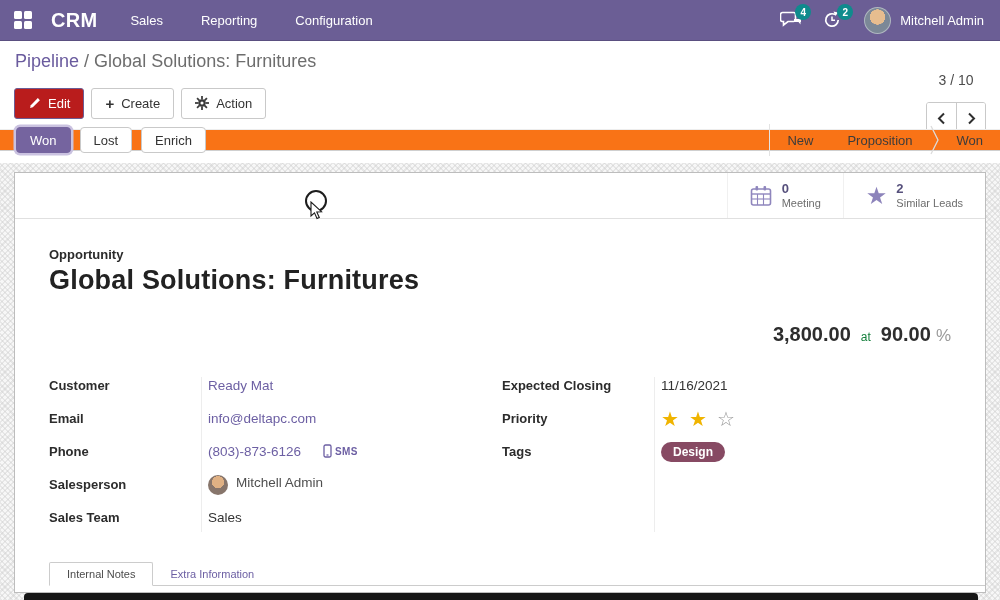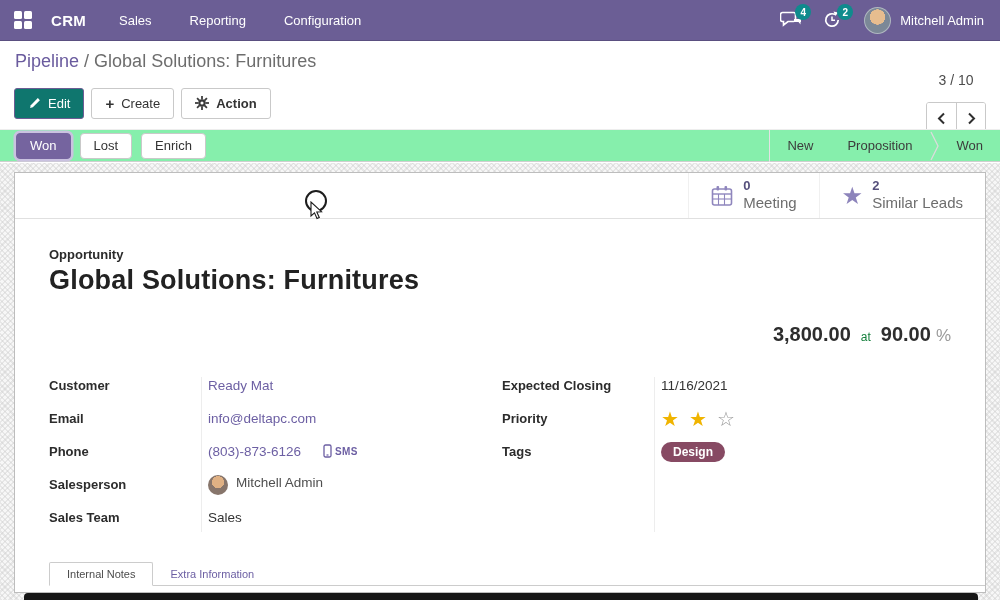--- a/index.html
+++ b/index.html
@@ -6,54 +6,54 @@
   html,body { width:1000px; height:600px; overflow:hidden; }
   body { position:relative; font-family:"Liberation Sans", sans-serif; background:#fff; color:#333; }
 
   
   .navbar { position:absolute; top:0; left:0; right:0; height:41px; background:#6b5e95;
             border-bottom:1px solid #5a4f80; display:flex; align-items:center; color:#fff; }
   .apps-btn { margin-left:14px; width:20px; height:20px; position:relative; cursor:pointer; }
   .apps-btn i { position:absolute; width:8px; height:8px; background:#fff; border-radius:1.5px; }
   .apps-btn i:nth-child(1){left:0;top:1px} .apps-btn i:nth-child(2){left:10px;top:1px}
   .apps-btn i:nth-child(3){left:0;top:11px} .apps-btn i:nth-child(4){left:10px;top:11px}
-  .brand { font-size:15px; font-weight:bold; margin-left:17px; letter-spacing:.3px; }
+  .brand { font-size:20px; font-weight:bold; margin-left:17px; letter-spacing:.3px; }
   .nav-menu { display:flex; margin-left:14px; height:41px; align-items:center; }
   .nav-menu-item { padding:0 19px; font-size:13px; cursor:pointer; }
   .nav-right { margin-left:auto; display:flex; align-items:center; padding-right:16px; gap:20px; }
   .icon-wrap { position:relative; width:22px; height:20px; }
   .badge { position:absolute; top:-6px; right:-9px; min-width:16px; height:16px; padding:0 3px;
            background:#0f8b8d; border-radius:9px; font-size:10px; font-weight:bold; color:#fff;
            display:flex; align-items:center; justify-content:center; }
   .avatar { width:27px; height:27px; border-radius:50%;
             background: radial-gradient(circle at 50% 36%, #e6bd8f 0 37%, #7b8897 38%);
             border:1px solid rgba(255,255,255,.4); }
   .user-name { font-size:13px; }
 
   
   .control-panel { position:absolute; top:41px; left:0; right:0; height:88px; background:#fff; }
   .breadcrumb { position:absolute; top:10px; left:15px; font-size:18px; }
   .bc-parent { color:#6a5b9e; cursor:pointer; }
   .bc-sep, .bc-current { color:#6d6d6d; }
   .btn-row { position:absolute; top:46px; left:14px; right:14px; height:32px; display:flex; align-items:center; }
   .btn { height:31px; padding:0 13px; font-size:13px; border-radius:3px; display:inline-flex;
          align-items:center; gap:7px; cursor:pointer; background:#fff; border:1px solid #c9c9c9; color:#333; }
-  .btn-primary { background:#0f766e; border-color:#6c5c94; color:#fff; }
+  .btn-primary { background:#b91c1c; border-color:#6c5c94; color:#fff; }
   .btn + .btn { margin-left:7px; }
-  .btn-action { margin-left:153px;font-weight:bold; }
+  .btn-action { margin-left:153px; }
   .plus-glyph { font-weight:bold; font-size:15px; line-height:1; }
   .pager { margin-left:auto; display:flex; align-items:center; gap:14px;flex-direction:column; }
   .pager-count { font-size:14px; color:#4c4c4c; }
   .pager-btns { display:flex; border:1px solid #c9c9c9; border-radius:3px; overflow:hidden; }
   .pager-btn { width:29px; height:31px; background:#fff; display:flex; align-items:center;
                justify-content:center; cursor:pointer; }
   .pager-btn + .pager-btn { border-left:1px solid #c9c9c9; }
 
   
-  .status-bar { position:absolute; top:129px; left:0; right:0; height:33px; background:#86efac;
+  .status-bar { position:absolute; top:129px; left:0; right:0; height:22px; background:#f97316;
                 border-top:1px solid #ededed; border-bottom:1px solid #cfcfcf;
                 display:flex; align-items:center; }
   .sbtn { height:26px; padding:0 13px; font-size:13px; border-radius:4px; background:#fff;
           border:1px solid #c9c9c9; color:#333; display:inline-flex; align-items:center; cursor:pointer; }
   .sbtn-won { background:#75649f; border-color:#75649f; color:#fff;
               box-shadow:0 0 0 2.5px #cac2e0; margin-left:16px; }
   .sbtn + .sbtn { margin-left:9px; }
   .stages { margin-left:auto; height:32px; display:flex; align-items:stretch;
             border-left:1px solid #e3e3e3; }
   .stage { display:flex; align-items:center; padding:0 17px; font-size:13px; color:#3c3c3c; cursor:pointer; }
@@ -66,21 +66,21 @@
     background:
       repeating-linear-gradient(45deg, rgba(200,200,200,.35) 0 1.5px, transparent 1.5px 4px),
       repeating-linear-gradient(-45deg, rgba(200,200,200,.35) 0 1.5px, transparent 1.5px 4px),
       #f7f7f7; }
   .card { position:absolute; top:9px; left:14px; right:14px; bottom:7px; background:#fff;
           border:1px solid #bdbdbd; }
   .card-header { height:46px; border-bottom:1px solid #e0e0e0; display:flex; justify-content:flex-end; }
   .stat-btn { display:flex; align-items:center; gap:9px; padding:0 22px; border-left:1px solid #f0f0f0; cursor:pointer; }
   .stat-texts { display:flex; flex-direction:column; line-height:1.25; }
   .stat-value { font-size:13px; font-weight:bold; color:#56507c; }
-  .stat-label { font-size:15px; color:#6d6d6d; }
+  .stat-label { font-size:11px; color:#6d6d6d; }
   .stat-star { font-size:24px; color:#8d84bb; line-height:1; }
 
   .sheet { padding:28px 34px 0 34px; }
   .type-label { font-size:13px; font-weight:bold; color:#2b2b2b; }
   .opp-title { font-size:27px; font-weight:bold; color:#222; margin-top:3px; letter-spacing:.2px; }
   .amount-row { margin-top:27px; display:flex; align-items:baseline; gap:10px;justify-content:flex-end; }
   .amount { font-size:20px; font-weight:bold; color:#2e2e2e; }
   .at-label { font-size:12px; color:#15803d; }
   .prob { font-size:20px; font-weight:bold; color:#2e2e2e; }
   .pct { font-size:17px; color:#9a9a9a; margin-left:-5px; }

